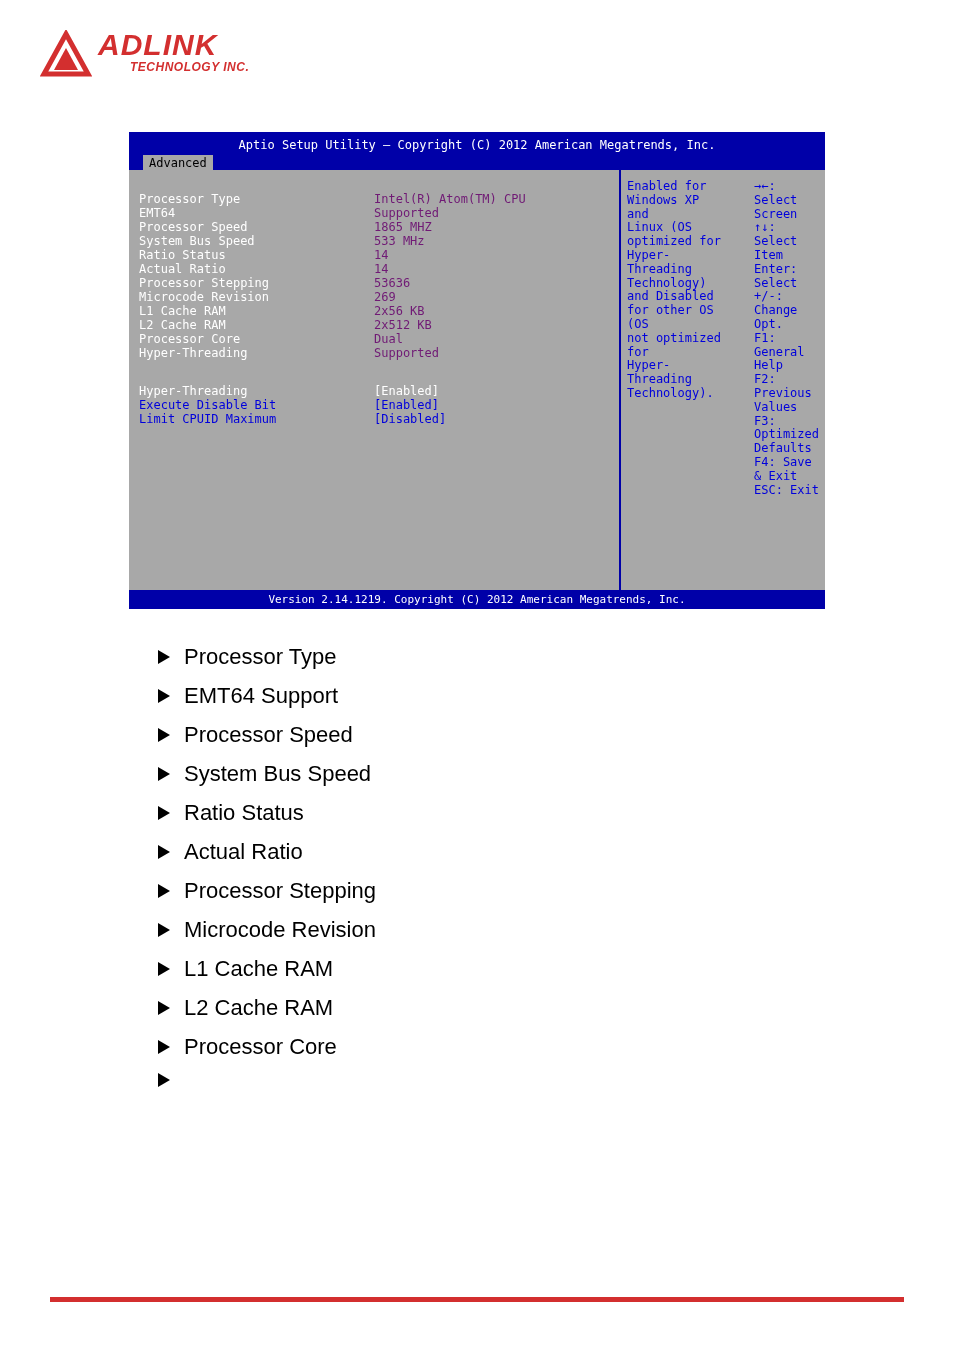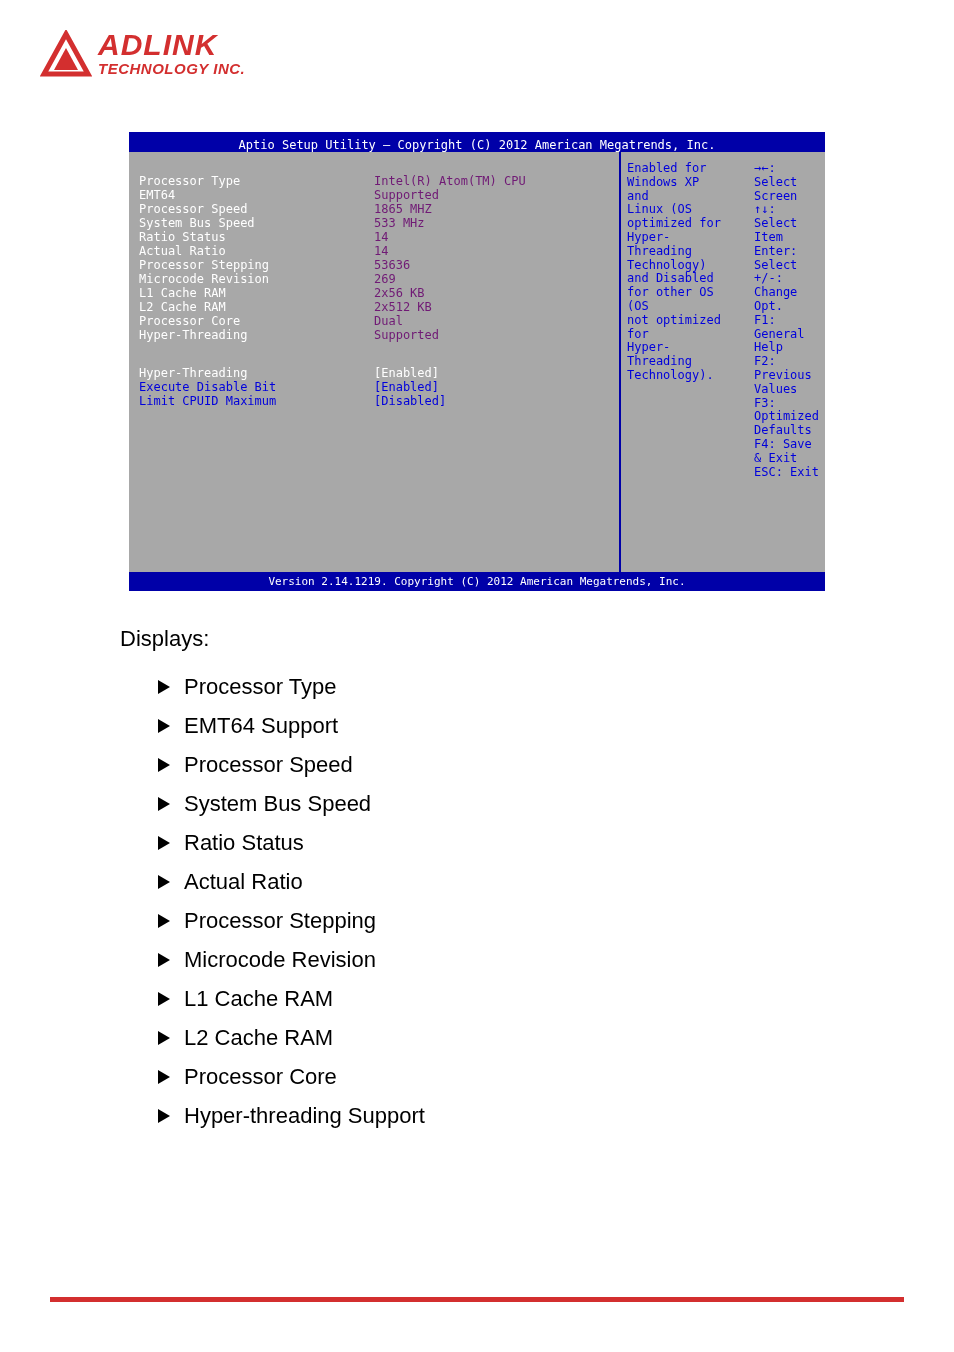--- a/index.html
+++ b/index.html
@@ -3,21 +3,21 @@
 <meta charset="utf-8">
 <style>
   * { box-sizing: border-box; margin: 0; padding: 0; }
   body { width: 954px; height: 1352px; background: #fff; font-family: Arial, sans-serif; position: relative; }
   .page { padding: 30px 40px 0 40px; }
   .logo-wrap { display: flex; align-items: flex-start; margin-bottom: 50px; }
   .logo-mark { width: 52px; height: 52px; position: relative; margin-right: 6px; }
   .logo-svg { display: block; }
   .logo-text { display: flex; flex-direction: column; justify-content: flex-start; }
   .logo-text .main { font-weight: 900; font-size: 30px; color: #d32f2f; letter-spacing: 1px; line-height: 1; font-style: italic; }
-  .logo-text .sub { font-size: 15px; color: #d32f2f; letter-spacing: 0.5px; font-weight: 700; font-style: italic; }
+  .logo-text .sub { font-size: 12px; color: #d32f2f; letter-spacing: 0.5px; font-weight: 700; font-style: italic; margin-left: 32px; }
 
   .bios-outer { margin: 0 auto; width: 696px; border-top: 4px solid #0000a8; border-bottom: 0; }
   .bios-header { background: #0000a8; color: #fff; text-align: center; font-family: monospace; font-size: 12px; padding: 2px 0 0 0; }
   .bios-tab-row { background: #0000a8; height: 18px; display: flex; align-items: flex-end; padding-left: 14px; }
   .bios-tab { background: #a8a8a8; color: #000; font-family: monospace; font-size: 12px; padding: 1px 6px 0 6px; }
   .bios-body { display: flex; background: #0000a8; }
   .bios-left { background: #a8a8a8; width: 490px; padding: 10px 8px 10px 10px; font-family: monospace; font-size: 12px; color: #fff; min-height: 420px; }
   .bios-right { flex: 1; background: #a8a8a8; border-left: 2px solid #0000a8; padding: 10px 6px 10px 6px; font-family: monospace; font-size: 12px; color: #0000dc; min-height: 420px; display: flex; flex-direction: row; justify-content: space-between; }
   .bios-row { display: flex; }
   .bios-row .lbl { width: 235px; }
@@ -52,20 +52,23 @@
       </svg>
     </div>
     <div class="logo-text">
       <div class="main">ADLINK</div>
       <div class="sub">TECHNOLOGY INC.</div>
     </div>
   </div>
 
   <div class="bios-outer">
     <div class="bios-header">Aptio Setup Utility – Copyright (C) 2012 American Megatrends, Inc.</div>
+    <div class="bios-tab-row">
+      <div class="bios-tab">Advanced</div>
+    </div>
     <div class="bios-body">
       <div class="bios-left">
         <div class="bios-spacer"></div>
         <div id="bios-info">
             <div class="bios-row">
               <span class="lbl">Processor Type</span>
               <span class="val">Intel(R) Atom(TM) CPU</span>
             </div>
             <div class="bios-row">
               <span class="lbl">EMT64</span>
@@ -151,21 +154,20 @@
             <div>&nbsp;</div>
             <div>&nbsp;</div>
             <div>&nbsp;</div>
           </div>
       </div>
     </div>
     <div class="bios-footer">Version 2.14.1219. Copyright (C) 2012 American Megatrends, Inc.</div>
   </div>
 
   <div class="body-text">
-    <div class="displays-label">Displays:</div>
     <div class="bullet-list" id="bullet-list">
         <div class="bullet-item">
           <div class="bullet-icon"></div>
           <div class="bullet-text">Processor Type</div>
         </div>
         <div class="bullet-item">
           <div class="bullet-icon"></div>
           <div class="bullet-text">EMT64 Support</div>
         </div>
         <div class="bullet-item">
@@ -199,19 +201,18 @@
         <div class="bullet-item">
           <div class="bullet-icon"></div>
           <div class="bullet-text">L2 Cache RAM</div>
         </div>
         <div class="bullet-item">
           <div class="bullet-icon"></div>
           <div class="bullet-text">Processor Core</div>
         </div>
         <div class="bullet-item">
           <div class="bullet-icon"></div>
-          <div class="bullet-text">Hyper-threading Support</div>
         </div>
       </div>
   </div>
 </div>
 
 <div class="red-line"></div>
 
 </body></html>

